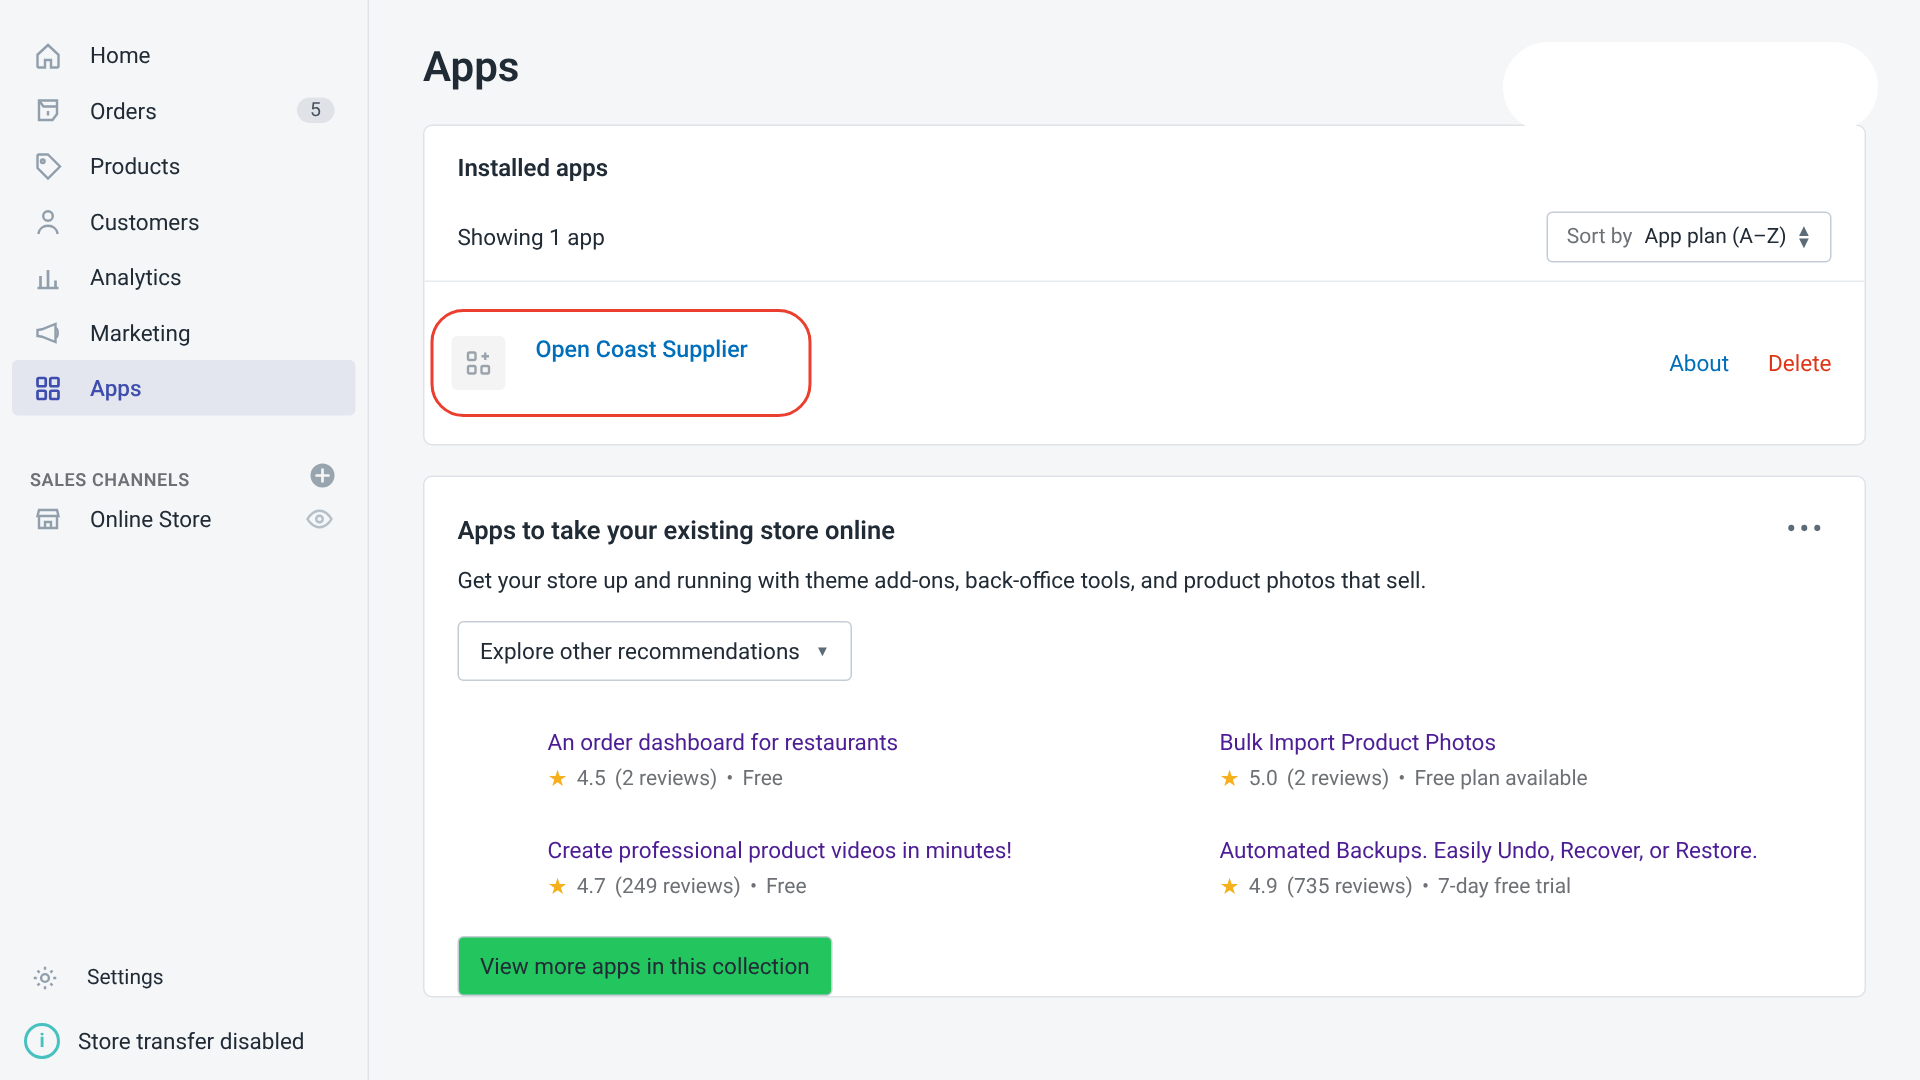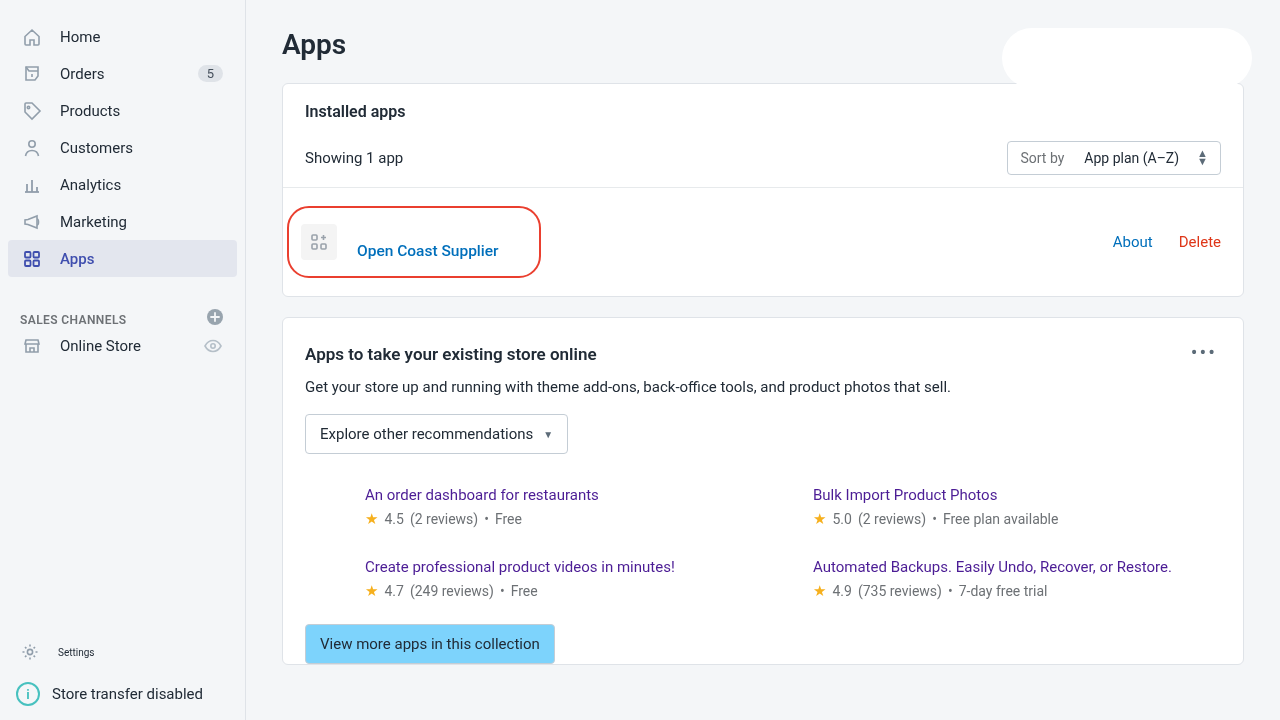--- a/index.html
+++ b/index.html
@@ -98,21 +98,21 @@
   .channel-item .eye {
     margin-left: auto;
     color: #b5bfc8;
   }
   .sidebar-bottom {
     border-top: 0;
     padding-bottom: 4px;
   }
   .settings-item {
     display:flex;align-items:center;height:40px;
-    padding:0 20px;font-size:10px;color:#212b36;cursor:pointer;
+    padding:0 20px;font-size:14px;color:#212b36;cursor:pointer;
   }
   .settings-item .icon {
     width:20px;height:20px;margin-right:18px;color:#919eab;
     display:flex;align-items:center;justify-content:center;
   }
   .transfer-item {
     display:flex;align-items:center;height:44px;
     padding:0 16px;font-size:15px;color:#212b36;
   }
   .transfer-item .info-badge {
@@ -142,30 +142,30 @@
     background:#fff;border:1px solid #dfe3e8;border-radius:6px;
     margin-bottom:20px;
   }
   .card-pad { padding: 18px 22px 12px 22px; }
   .installed-heading { font-size:16px;font-weight:600;margin-bottom:20px; }
   .installed-topbar { display:flex;align-items:center;justify-content:space-between;margin-bottom:0; }
   .showing { font-size:15px;color:#212b36; }
   .sort-btn {
     border:1px solid #c4cdd5;border-radius:4px;background:#fff;
     padding:8px 12px;font-size:14px;color:#212b36;cursor:pointer;
-    display:flex;align-items:center;gap:18px;
+    display:flex;align-items:center;gap:6px;
   }
   .sort-btn .light { color:#6d7175;margin-right:2px; }
   .sort-caret { color:#5c6b78;font-size:11px;line-height:8px;display:flex;flex-direction:column; }
   .app-row {
     border-top:1px solid #e7eaec;display:flex;align-items:center;
     padding:18px 22px 18px 14px;
   }
   .app-row .highlight-wrap {
-    display:flex;align-items:flex-end;
+    display:flex;align-items:flex-start;
     border:2.5px solid #ea3f2f;border-radius:22px;
     padding:16px 40px 16px 12px;
     margin-left:-10px;
   }
   .app-thumb {
     width:36px;height:36px;border-radius:4px;background:#f4f4f4;
     display:flex;align-items:center;justify-content:center;color:#9aa2ab;
     margin-right:20px;
   }
   .app-name-link { color:#006fbb;font-weight:500;font-size:15.5px;cursor:pointer; }
@@ -190,21 +190,21 @@
   .rec-grid {
     display:grid;grid-template-columns:1fr 1fr;
     gap:30px 40px;
     padding: 10px 22px 18px 82px;
   }
   .rec-item-title { font-size:15px;color:#4c1d95;margin-bottom:6px;cursor:pointer; }
   .rec-meta { display:flex;align-items:center;gap:6px;font-size:14px;color:#6d7175; }
   .star { color:#f6b01e;font-size:15px; }
   .view-more {
     margin: 6px 22px 0 22px;
-    border:1px solid #c4cdd5;border-radius:4px;background:#7dd3fc;
+    border:1px solid #c4cdd5;border-radius:4px;background:#22c55e;
     padding:10px 14px;font-size:15px;color:#212b36;cursor:pointer;display:inline-block;
   }
   svg { width:20px;height:20px;display:block; }
 </style>
 </head>
 <body>
 
 <div class="sidebar">
   <div class="nav">
 

